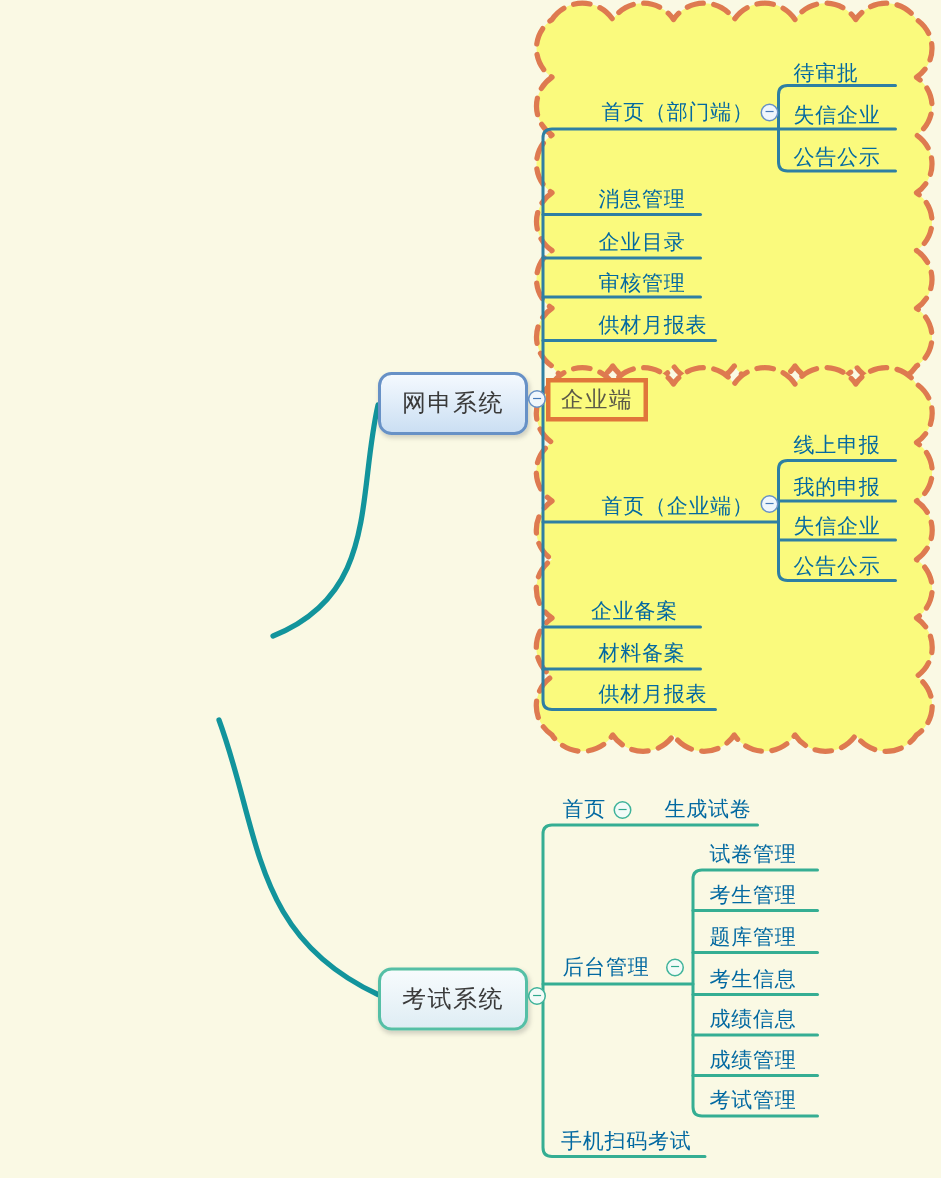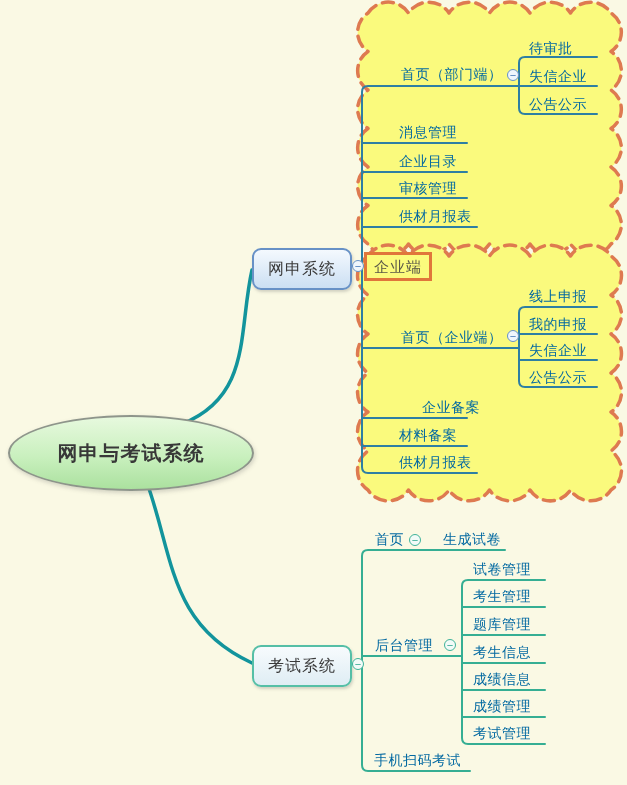--- a/index.html
+++ b/index.html
@@ -78,21 +78,20 @@
       <path class="g-line" d="M 462 607 H 545"></path>
       <path class="g-line" d="M 462 635 H 545"></path>
       <path class="g-line" d="M 462 663 H 545"></path>
       <path class="g-line" d="M 462 690 H 545"></path>
       <path class="g-line" d="M 462 717 H 545"></path>
     </g>
   </svg>
 
   <div class="blabel" style="left:364px;top:252px;">企业端</div>
 
-  <div class="root">网申与考试系统</div>
 
   <div class="node exam">考试系统</div>
   <div class="node apply">网申系统</div>
 
   <div class="collapse c-blue" style="left:352px;top:260px;">−</div>
   <div class="collapse c-blue" style="left:507px;top:69px;">−</div>
   <div class="collapse c-blue" style="left:507px;top:330px;">−</div>
   <div class="collapse c-green" style="left:352px;top:658px;">−</div>
   <div class="collapse c-green" style="left:409px;top:534px;">−</div>
   <div class="collapse c-green" style="left:444px;top:639px;">−</div>
@@ -104,21 +103,21 @@
   <div class="topic" style="left:399px;top:125px;">消息管理</div>
   <div class="topic" style="left:399px;top:154px;">企业目录</div>
   <div class="topic" style="left:399px;top:181px;">审核管理</div>
   <div class="topic" style="left:399px;top:209px;">供材月报表</div>
 
   <div class="topic" style="left:401px;top:330px;">首页（企业端）</div>
   <div class="topic" style="left:529px;top:289px;">线上申报</div>
   <div class="topic" style="left:529px;top:317px;">我的申报</div>
   <div class="topic" style="left:529px;top:343px;">失信企业</div>
   <div class="topic" style="left:529px;top:370px;">公告公示</div>
-  <div class="topic" style="left:422px;top:400px;">企业备案</div>
+  <div class="topic" style="left:394px;top:400px;">企业备案</div>
   <div class="topic" style="left:399px;top:428px;">材料备案</div>
   <div class="topic" style="left:399px;top:455px;">供材月报表</div>
 
   <div class="topic" style="left:375px;top:532px;">首页</div>
   <div class="topic" style="left:443px;top:532px;">生成试卷</div>
   <div class="topic" style="left:375px;top:638px;font-family:Liberation Serif, serif;">后台管理</div>
   <div class="topic" style="left:473px;top:562px;">试卷管理</div>
   <div class="topic" style="left:473px;top:589px;">考生管理</div>
   <div class="topic" style="left:473px;top:617px;">题库管理</div>
   <div class="topic" style="left:473px;top:645px;">考生信息</div>

